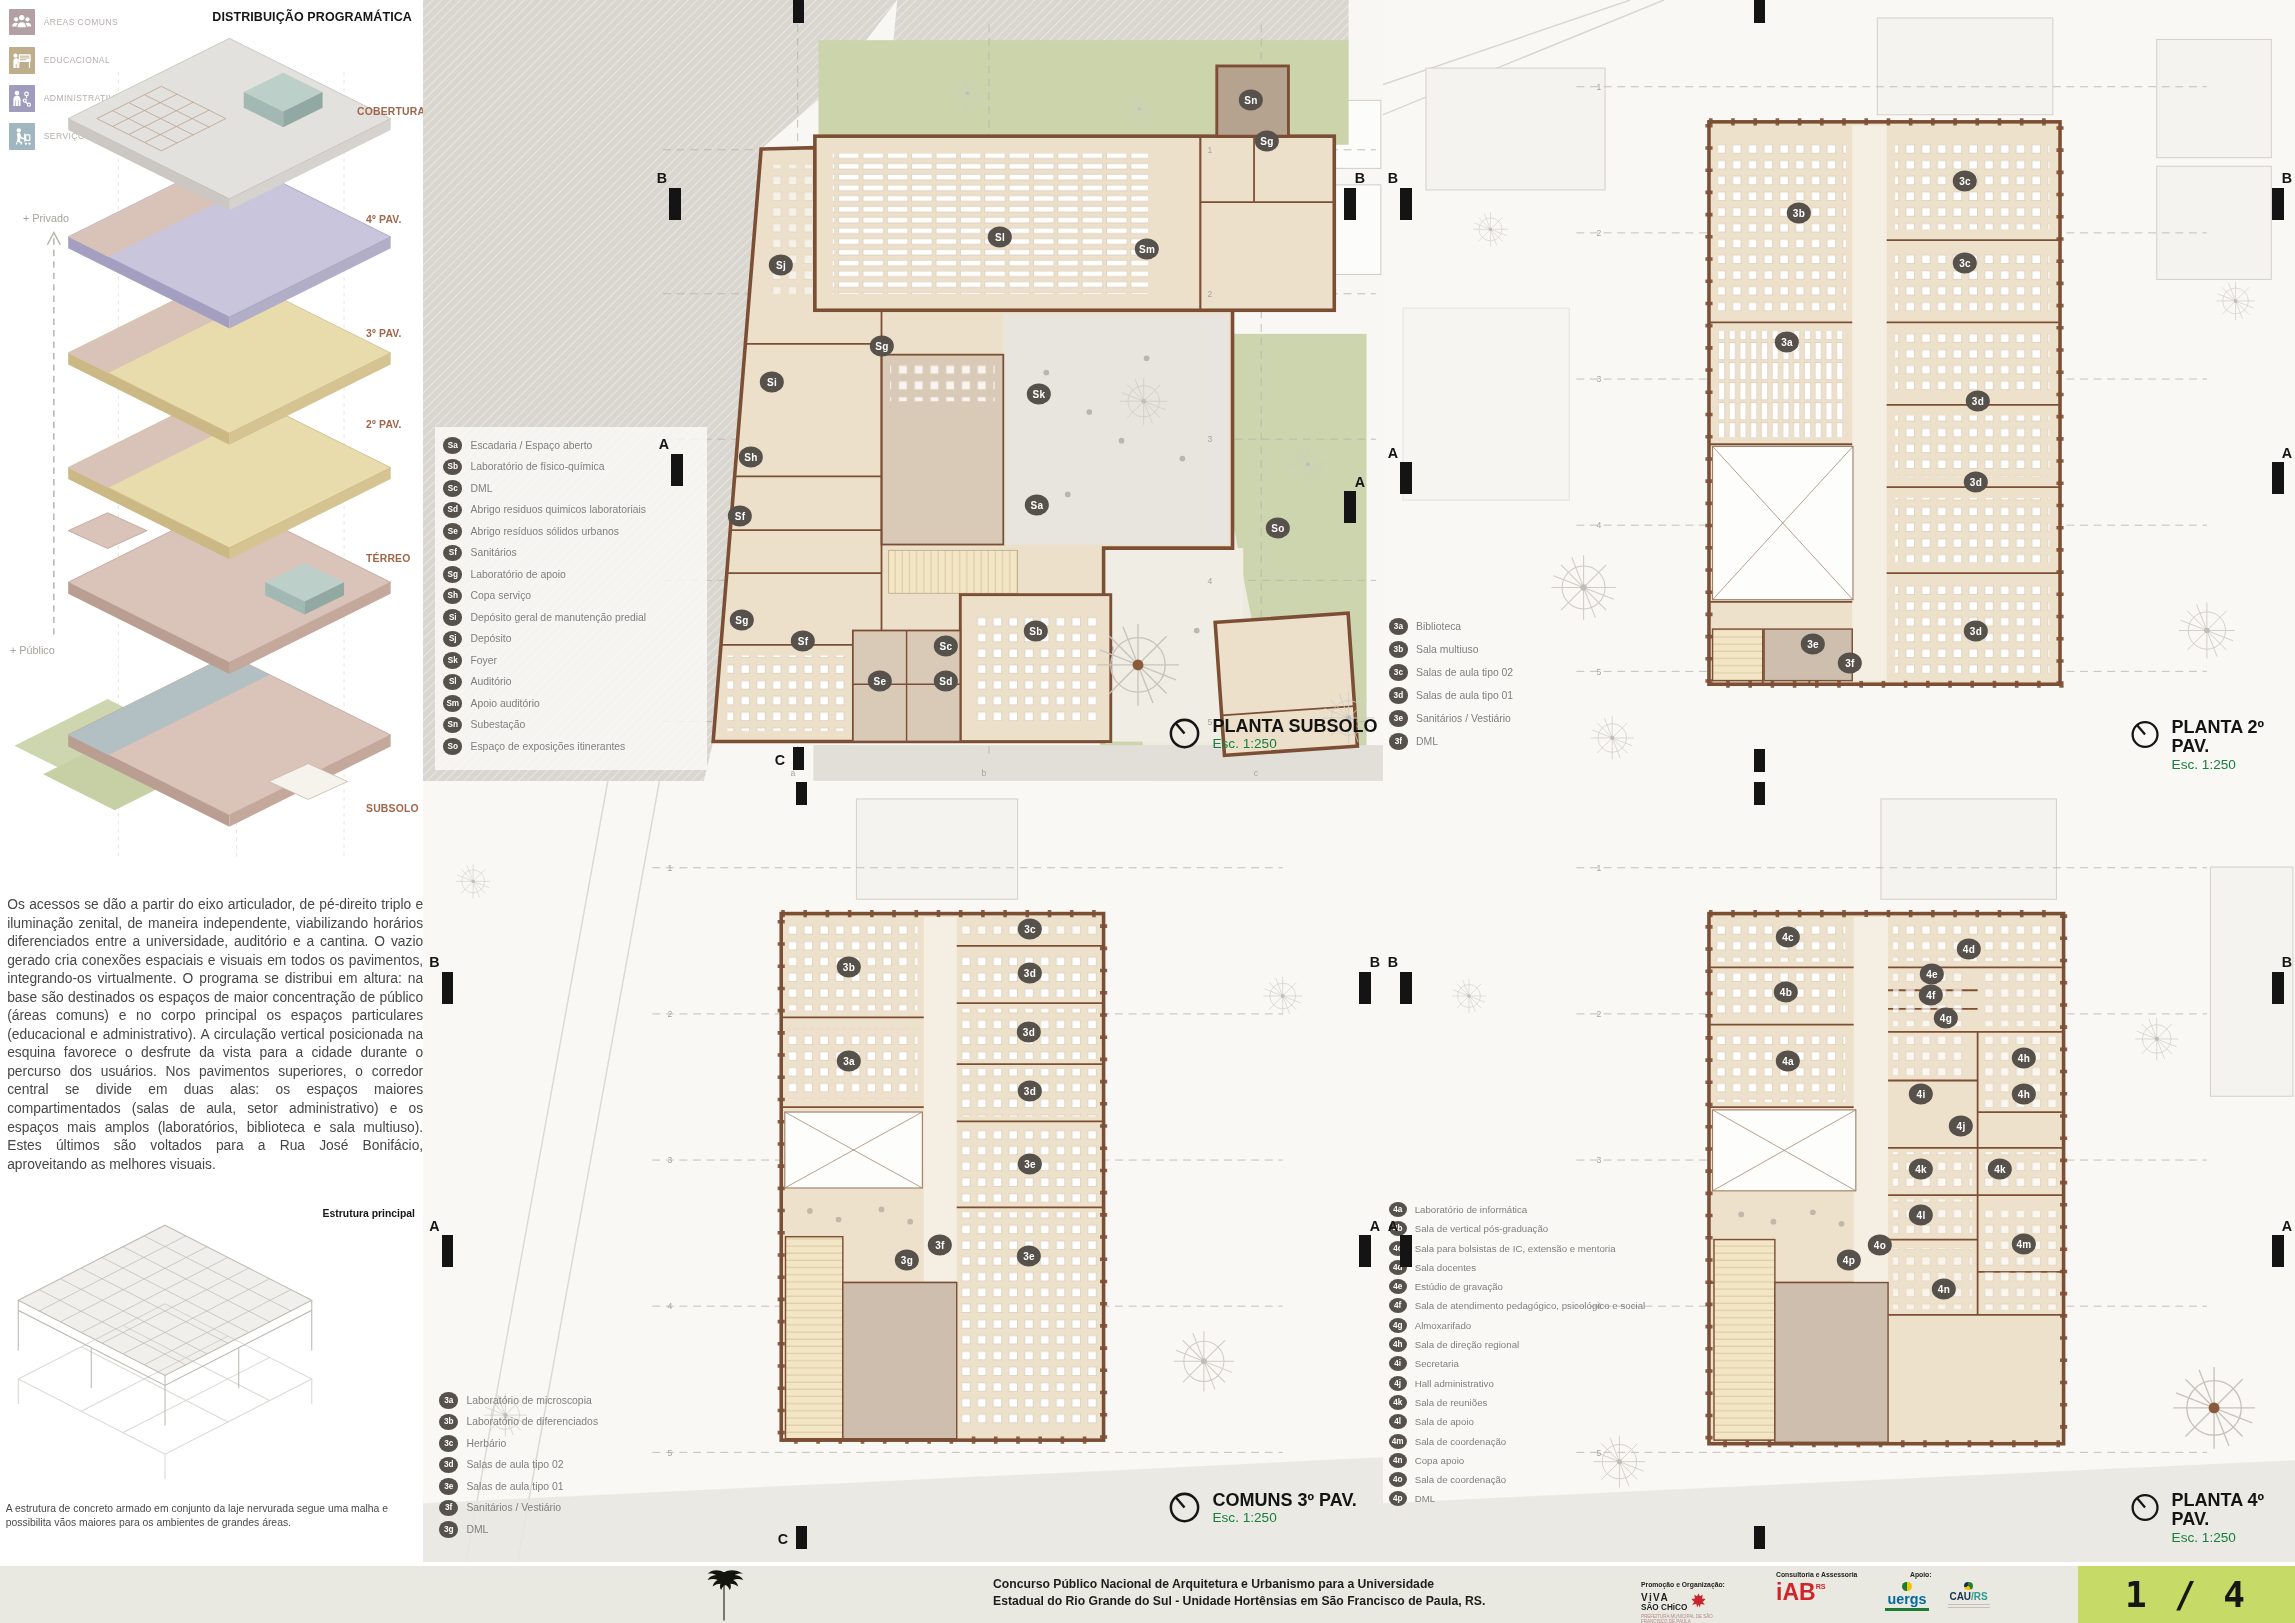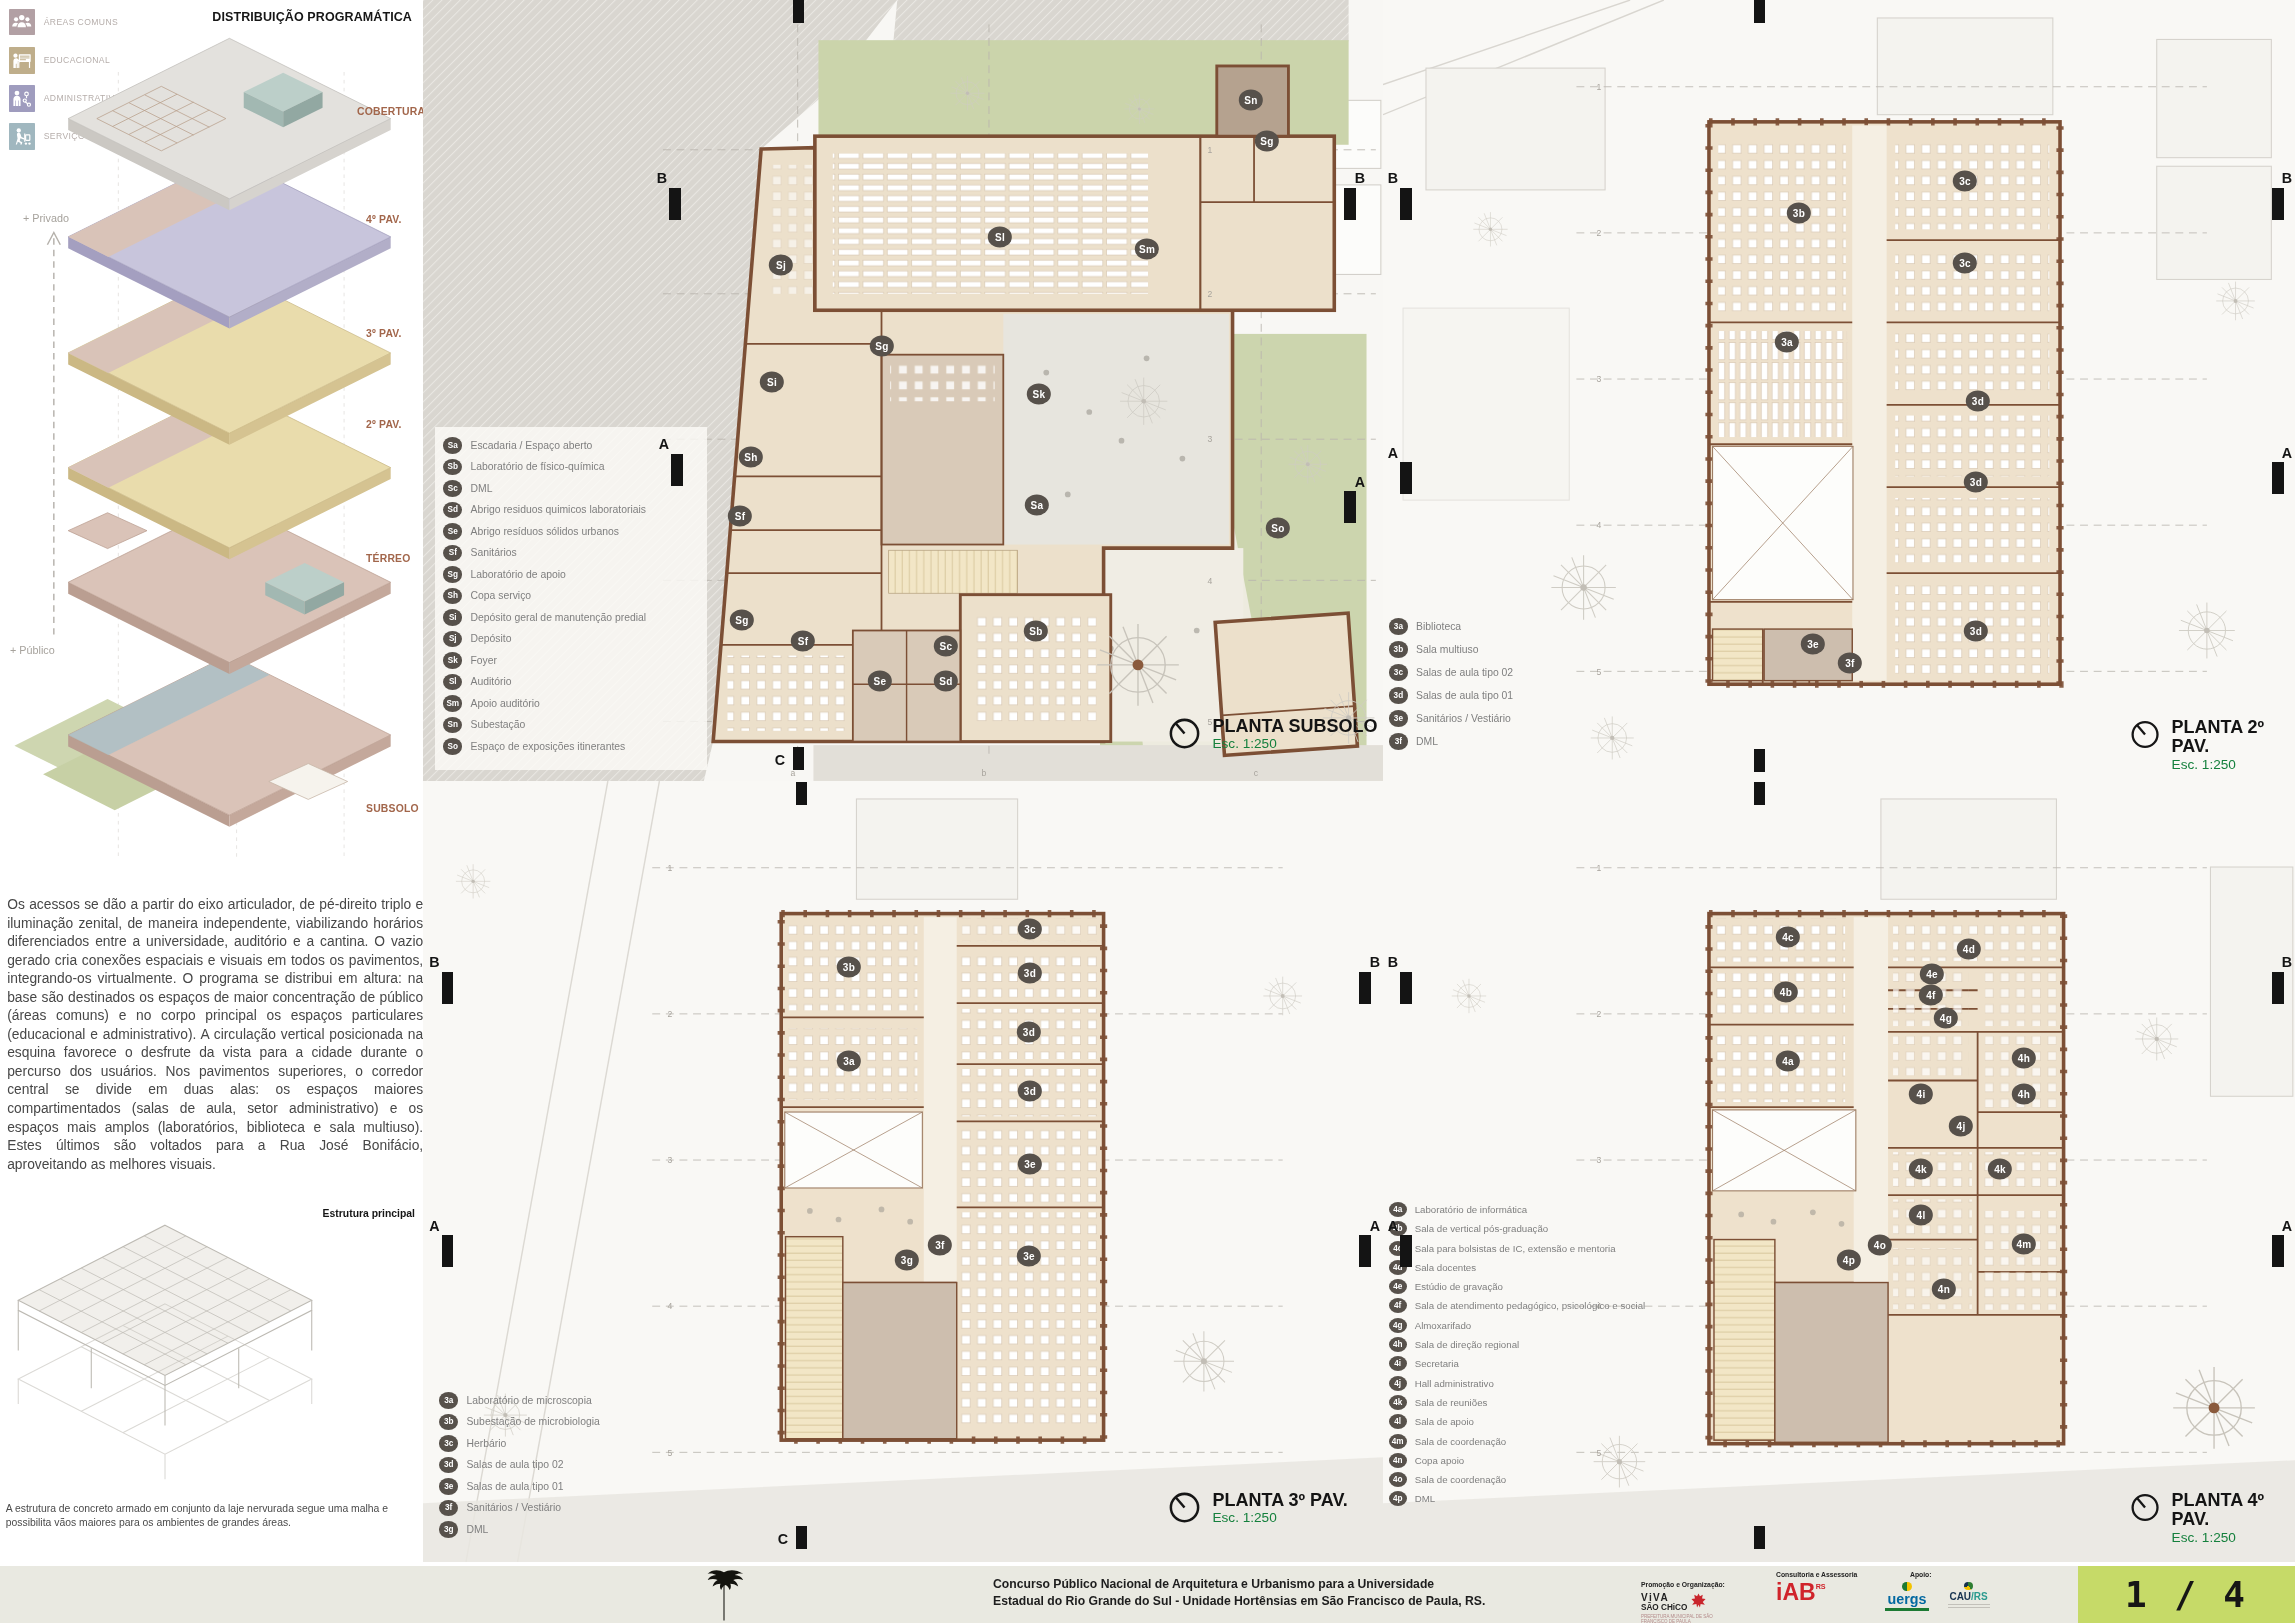--- a/index.html
+++ b/index.html
@@ -687,21 +687,21 @@
   <div class="sec-bar" style="left:373px;top:745px;width:10.8px;height:23px"></div>
   <div class="sec-letter" style="left:360px;top:758px">C</div>
 
   <div class="legend-plain" style="left:16px;top:611px;">
     <div class="lrow">
           <span class="lbadge">3a</span>
           <span class="ltext">Laboratório de microscopia</span>
         </div>
     <div class="lrow">
           <span class="lbadge">3b</span>
-          <span class="ltext">Subestação de microbiologia</span>
+          <span class="ltext">Laboratório de diferenciados</span>
         </div>
     <div class="lrow">
           <span class="lbadge">3c</span>
           <span class="ltext">Herbário</span>
         </div>
     <div class="lrow">
           <span class="lbadge">3d</span>
           <span class="ltext">Salas de aula tipo 02</span>
         </div>
     <div class="lrow">
@@ -717,21 +717,21 @@
           <span class="ltext">DML</span>
         </div>
   </div>
 
   <div class="plan-title-block" style="left:745px;top:710px">
     <svg width="33" height="33" viewBox="0 0 46 46" fill="none" stroke="#161616" stroke-width="3.5">
           <circle cx="23" cy="23" r="19"></circle>
           <line x1="23" y1="23" x2="11" y2="9"></line>
         </svg>
     <div>
-      <div class="pt-title">PLANTA 3º PAV.</div>
+      <div class="pt-title">COMUNS 3º PAV.</div>
       <div class="pt-scale">Esc. 1:250</div>
     </div>
   </div>
 </section>
 
 <section class="panel" style="left:1383px;top:781px;width:912px;height:781px;">
   <svg class="abs" style="left:0;top:0" width="912" height="781" viewBox="0 0 1273 1090">
     <rect width="1273" height="1090" fill="#f9f8f5"></rect>
     <rect x="695" y="25" width="245" height="140" fill="#f4f3ef" stroke="#d6d3cd" stroke-width="1.5"></rect>
     <rect x="1155" y="120" width="115" height="320" fill="#f4f3ef" stroke="#d6d3cd" stroke-width="1.5"></rect>

